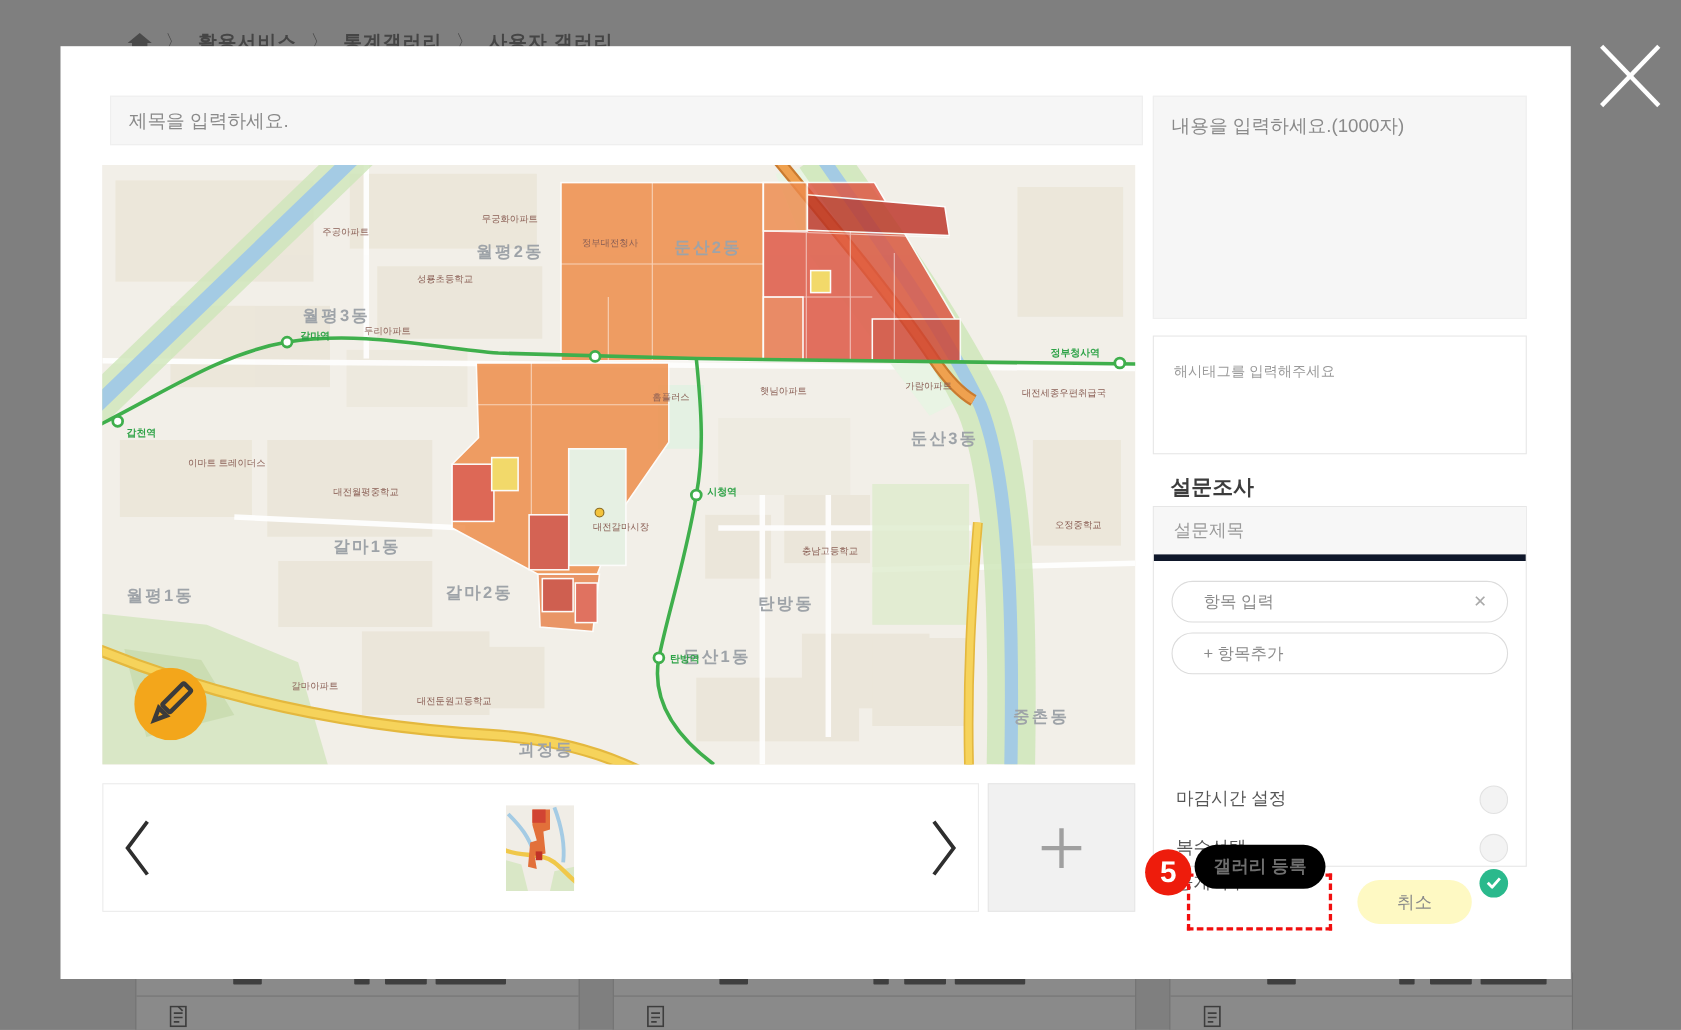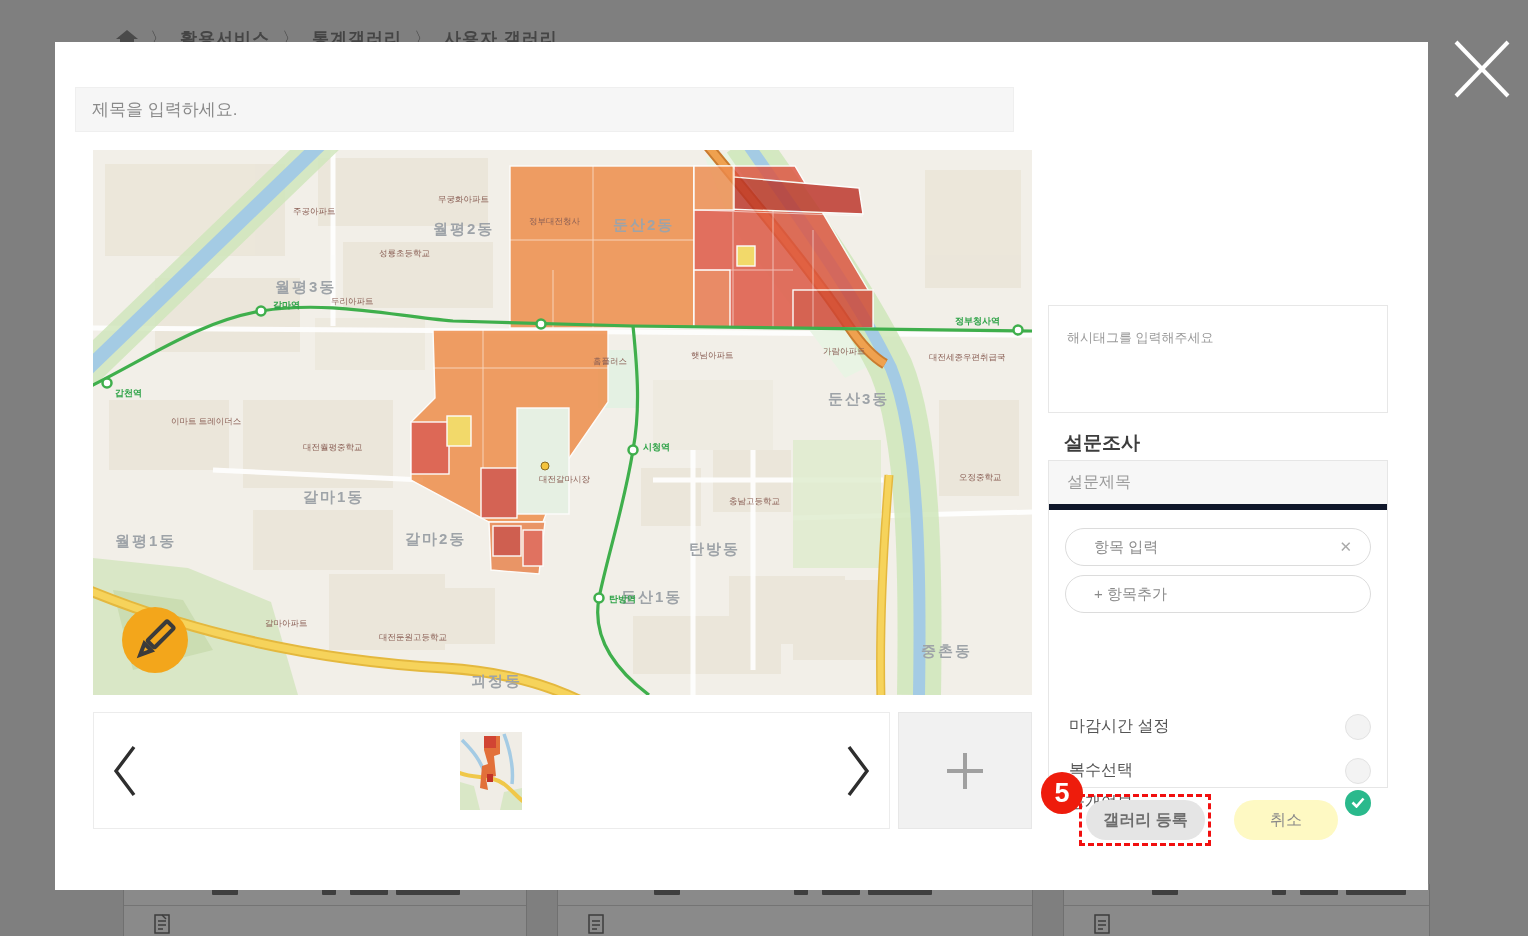--- a/index.html
+++ b/index.html
@@ -16,21 +16,21 @@
   .bg-card .divider { position:absolute; top:21px; left:0; right:0; height:1px; background:#747474; }
   .bg-card .frag { position:absolute; top:5px; height:6px; background:#3f3f3f; border-radius:1px; }
   .bg-card .doc { position:absolute; top:30px; left:30px; }
 
   
   #modal { position:absolute; left:55px; top:42px; width:1373px; height:848px;
     background:#ffffff; z-index:5; }
   #close-btn { position:absolute; left:1450px; top:38px; width:64px; height:62px; z-index:6; cursor:pointer; }
 
   
-  #title-input { position:absolute; left:20px; top:45px; width:939px; height:45px;
+  #title-input { position:absolute; left:45px; top:45px; width:939px; height:45px;
     background:#f6f6f6; border:1px solid #efefef; font-size:17px; color:#8a8a8a;
     padding:0 16px; font-family:inherit; }
   #title-input::placeholder { color:#8a8a8a; opacity:1; }
   #map-wrap { position:absolute; left:38px; top:108px; width:939px; height:545px; background:#f2efe8; }
   #pencil-btn { position:absolute; left:29px; top:457px; width:66px; height:66px; cursor:pointer; }
 
   #carousel { position:absolute; left:38px; top:670px; width:797px; height:117px;
     background:#fff; border:1px solid #ececec; }
   .chev { position:absolute; top:30px; width:34px; height:56px; cursor:pointer; }
   #chev-prev { left:14px; } #chev-next { right:14px; }
@@ -62,22 +62,22 @@
   .radio { margin-left:auto; width:26px; height:26px; border-radius:50%;
     background:#f3f3f3; border:1px solid #e2e2e2; cursor:pointer; }
   .check { margin-left:auto; width:26px; height:26px; border-radius:50%;
     background:#2ab98c; cursor:pointer; display:flex; align-items:center; justify-content:center; }
 
   #step-badge { position:absolute; left:986px; top:730px; width:42px; height:42px; border-radius:50%;
     background:#ee1c0c; color:#fff; font-size:27px; font-weight:bold;
     display:flex; align-items:center; justify-content:center; z-index:8; }
   #highlight-box { position:absolute; left:1024px; top:752px; width:132px; height:52px;
     border:3px dashed #f10f0f; z-index:7; }
-  #submit-btn { position:absolute; left:1031px; top:758px; width:119px; height:40px; border:none;
-    border-radius:20px; background:#e5e5e5; color:#6e6e6e; font-size:16px; font-weight:bold;
+  #submit-btn { position:absolute; left:1031px; top:726px; width:119px; height:40px; border:none;
+    border-radius:20px; background:#000000; color:#6e6e6e; font-size:16px; font-weight:bold;
     cursor:pointer; font-family:inherit; z-index:8; }
   #cancel-btn { position:absolute; left:1179px; top:758px; width:104px; height:40px; border:none;
     border-radius:20px; background:#fef9c3; color:#8a8a8a; font-size:16px;
     cursor:pointer; font-family:inherit; }
 
   
   #map-svg text.district { fill:#9ea3a8; font-size:15px; font-weight:bold; letter-spacing:2px; }
   #map-svg text.poi { fill:#8a5f55; font-size:8.5px; }
   #map-svg text.station { fill:#2fa348; font-size:9px; font-weight:bold; }
 </style>
@@ -318,20 +318,21 @@
     </svg>
   </div>
 
   <div id="plus-tile">
     <svg width="40" height="40" viewBox="0 0 40 40">
       <line x1="20" y1="2" x2="20" y2="38" stroke="#a0a0a0" stroke-width="4"></line>
       <line x1="2" y1="20" x2="38" y2="20" stroke="#a0a0a0" stroke-width="4"></line>
     </svg>
   </div>
 
+  <textarea id="content-input" placeholder="내용을 입력하세요.(1000자)" style=""></textarea>
   <input id="hashtag-input" type="text" placeholder="해시태그를 입력해주세요" style="">
 
   <div id="survey-heading">설문조사</div>
 
   <div id="survey-box">
     <div id="survey-title">설문제목</div>
 
     <div id="pill-item" class="pill">
       <span>항목 입력</span>
       <span class="x">✕</span>

